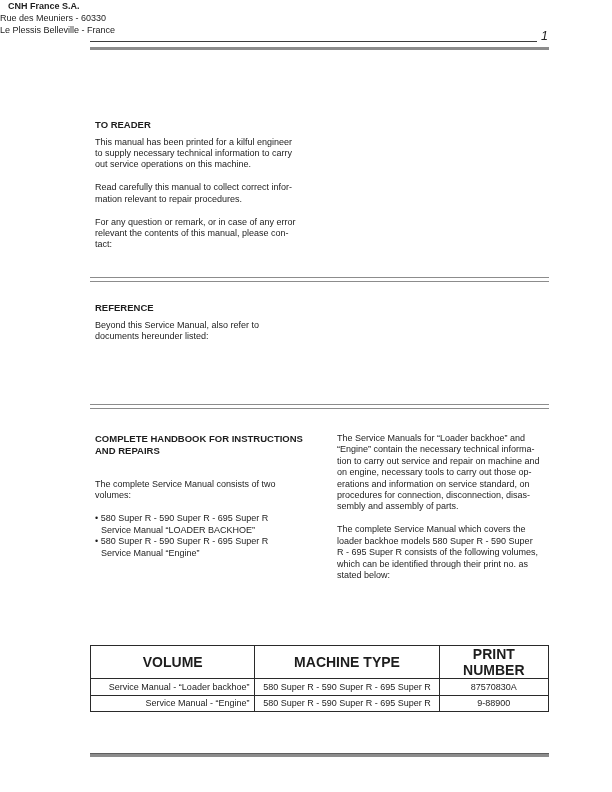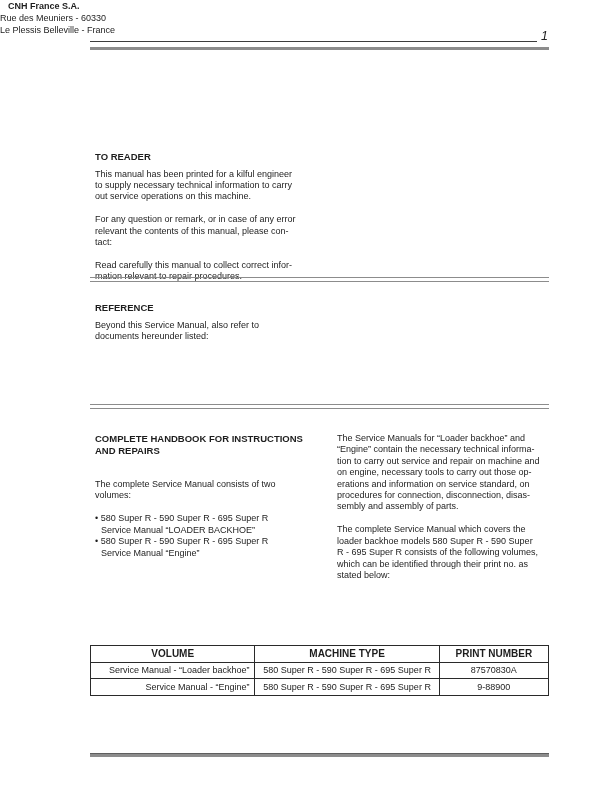--- a/index.html
+++ b/index.html
@@ -21,21 +21,21 @@
   .rule-thin{position:absolute; top:41px; left:90px; width:447px; height:1px; background:var(--rule-dark);}
   .rule-gray{position:absolute; top:47px; left:90px; width:459px; height:2.5px; background:var(--rule-gray);}
   
   .sec{position:absolute; font-size:9px; line-height:11.4px;}
   .sec h2{
     font-size:9.5px; line-height:11.5px; font-weight:bold; margin:0 0 6px 0;
     letter-spacing:0;
   }
   .sec p{margin:0 0 11.5px 0;}
   
-  .to-reader{top:119px; left:95px; width:225px;margin-top:32px;}
+  .to-reader{top:119px; left:95px; width:225px;}
   .contact{top:136px; left:337px; width:220px; font-size:9px; line-height:12px;}
   .contact .name{font-weight:bold;padding-left:8px;}
   .divider{
     position:absolute; left:90px; width:459px; height:3px;
     border-top:1.3px solid var(--rule-gray); border-bottom:1.3px solid var(--rule-gray);
   }
   .divider.d1{top:277px;}
   .divider.d2{top:404px;}
   .reference{top:302px; left:95px; width:225px;}
   .ref-items{margin-top:11px;}
@@ -48,21 +48,21 @@
   .vol-models::before{content:"• ";}
   .vol-title{padding-left:6px;}
   
   .vol-table{
     position:absolute; top:645px; left:90px; width:459px;
     border-collapse:collapse; font-size:9px; color:var(--ink);
   }
   .vol-table th,.vol-table td{
     border:1px solid var(--table-border); height:15.5px; padding:0 5px;
   }
-  .vol-table th{font-weight:bold; text-align:center; font-size:10px;}
+  .vol-table th{font-weight:bold; text-align:center; font-size:14px;}
   .vol-table td.c1{text-align:right; width:155px;}
   .vol-table td.c2{text-align:center; width:175px;}
   .vol-table td.c3{text-align:center; width:99px;}
   
   .footer-rule{
     position:absolute; top:753px; left:90px; width:459px; height:3px;
     background:var(--rule-gray); border-top:1px solid #5e5e5e;
   }
 </style>
 </head>
@@ -72,25 +72,25 @@
 
   <div class="pagenum">1</div>
   <div class="rule-thin"></div>
   <div class="rule-gray"></div>
 
   <section class="sec to-reader">
     <h2>TO READER</h2>
     <p class="lines">This manual has been printed for a kilful engineer
 to supply necessary technical information to carry
 out service operations on this machine.</p>
+    <p class="lines">Read carefully this manual to collect correct infor-
+mation relevant to repair procedures.</p>
     <p class="lines">For any question or remark, or in case of any error
 relevant the contents of this manual, please con-
 tact:</p>
-    <p class="lines">Read carefully this manual to collect correct infor-
-mation relevant to repair procedures.</p>
   </section>
 
   <aside class="contact">
     <div class="name">CNH France S.A.</div>
     <div class="lines">Rue des Meuniers - 60330
 Le Plessis Belleville - France</div>
   </aside>
 
   <div class="divider d1"></div>
 

